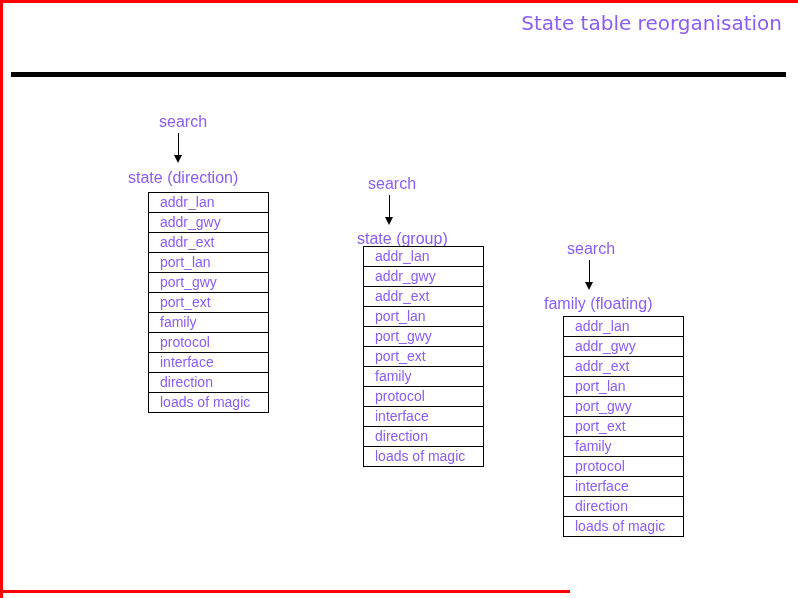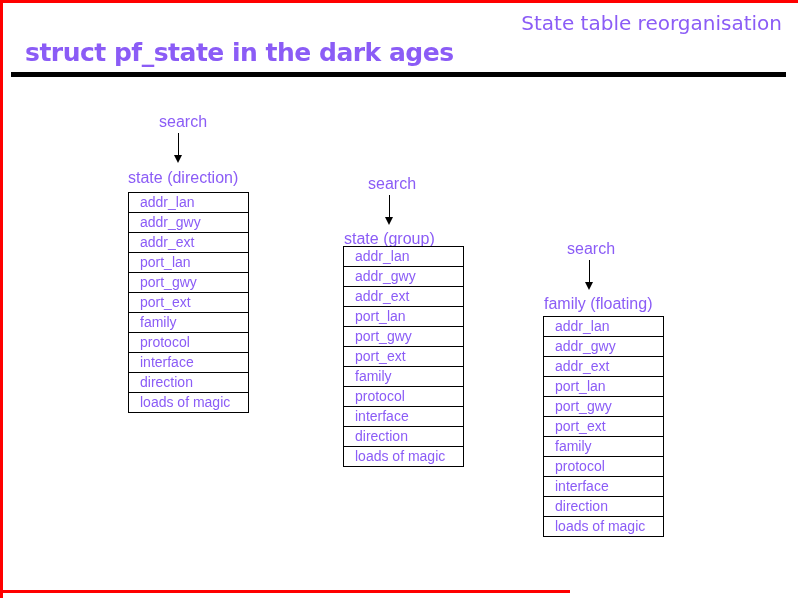--- a/index.html
+++ b/index.html
@@ -37,41 +37,40 @@
   }
   .arrow { position: absolute; width: 9px; height: 31px; }
   .arrow-line { position: absolute; left: 4px; top: 0; width: 1px; height: 22px; background: #000; }
   .arrow-head {
     position: absolute; left: 0; top: 22px; width: 0; height: 0;
     border-left: 4px solid transparent; border-right: 4px solid transparent;
     border-top: 8px solid #000;
   }
   .state-table {
     position: absolute; width: 119px;
-    border: 1px solid #000; background: #fff;
+    border: 1px solid #000; background: #fff; margin-left: 20px;
   }
   .state-table .row {
     height: 19px; line-height: 19px;
     border-bottom: 1px solid #000;
     font-size: 14px; padding-left: 11px;
     white-space: nowrap; overflow: hidden;
   }
   .state-table .row:last-child { border-bottom: none; }
 </style>
 </head>
 <body>
 
 <div class="slide">
 
   <div class="border-top"></div>
   <div class="border-left"></div>
   <div class="border-bottom"></div>
 
   <div class="corner-title">State table reorganisation</div>
-  <div class="main-title">struct pf_state in the dark ages</div>
   <div class="title-rule"></div>
 
   <div class="search-label" style="left:159px; top:113px;">search</div>
   <div class="arrow" style="left:174px; top:133px;">
     <div class="arrow-line"></div>
     <div class="arrow-head"></div>
   </div>
   <div class="state-label" style="left:128px; top:169px;">state (direction)</div>
   <div class="state-table" style="left:128px; top:192px;">
     <div class="row">addr_lan</div>
@@ -85,21 +84,21 @@
     <div class="row">interface</div>
     <div class="row">direction</div>
     <div class="row">loads of magic</div>
   </div>
 
   <div class="search-label" style="left:368px; top:175px;">search</div>
   <div class="arrow" style="left:385px; top:195px;">
     <div class="arrow-line"></div>
     <div class="arrow-head"></div>
   </div>
-  <div class="state-label" style="left:344px; top:230px;">state (group)</div>
+  <div class="state-label" style="left:357px; top:230px;">state (group)</div>
   <div class="state-table" style="left:343px; top:246px;">
     <div class="row">addr_lan</div>
     <div class="row">addr_gwy</div>
     <div class="row">addr_ext</div>
     <div class="row">port_lan</div>
     <div class="row">port_gwy</div>
     <div class="row">port_ext</div>
     <div class="row">family</div>
     <div class="row">protocol</div>
     <div class="row">interface</div>

